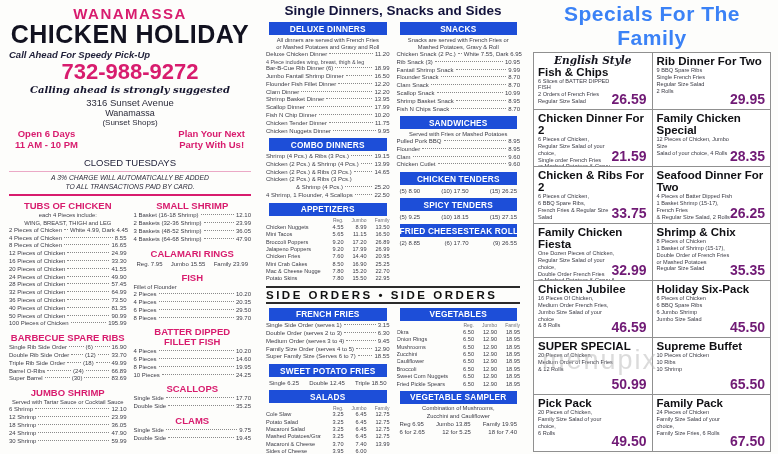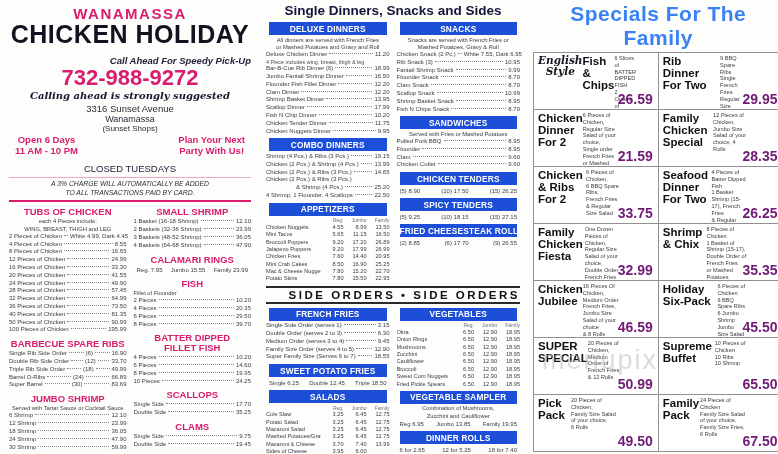--- a/index.html
+++ b/index.html
@@ -4,21 +4,21 @@
 <style>
   *{box-sizing:border-box;margin:0;padding:0}
   body{background:#ffffff}
   .page{width:778px;height:454px;display:flex;background:#fdfdfb;overflow:hidden;
         font-family:"Liberation Sans",sans-serif;color:#3c3c46}
   
   .colL{width:260px;padding:5px 9px 2px;flex:none}
   .lhead{border-bottom:2px solid #d81c6e;padding-bottom:3px}
   .brandTop{color:#d81c6e;font-weight:bold;font-size:15px;text-align:center;letter-spacing:1.5px}
   .brandMain{font-size:25px;font-weight:bold;text-align:center;color:#121220;letter-spacing:.5px;line-height:1.02}
-  .tagline{font-style:italic;font-weight:bold;font-size:9.5px;text-align:right;color:#23233c;margin-top:7px}
+  .tagline{font-style:italic;font-weight:bold;font-size:9.5px;text-align:left;color:#23233c;margin-top:1px}
   .phone{color:#d81c6e;font-size:22px;font-weight:bold;text-align:center;line-height:1.05}
   .script{font-family:"DejaVu Serif",serif;font-style:italic;font-weight:bold;font-size:10px;
           text-align:center;color:#15152e;margin:1px 0 2px}
   .addr1{font-size:9.5px;text-align:center;color:#2c2c3a}
   .addr2{font-size:9px;text-align:center;color:#2c2c3a}
   .addr3{font-size:8px;text-align:center;color:#2c2c3a}
   .openrow{display:flex;justify-content:space-between;color:#d81c6e;font-size:9.5px;
            padding:2px 6px 0;font-weight:bold}
   .openrow div{text-align:center;line-height:1.15}
   .closed{text-align:center;font-size:9.5px;color:#23233c;margin-top:7px}
@@ -40,30 +40,30 @@
   .tl{flex:1;overflow:hidden}
   .tc{width:23px;text-align:right;flex:none}
   .thead{color:#707078;font-size:5px}
   
   .colM{width:266px;padding:3px 6px 2px;flex:none}
   .mtitle{font-size:13.5px;font-weight:bold;color:#14143c;text-align:center;margin-bottom:1px}
   .mcols{display:flex;gap:7px}
   .mcol{flex:1;min-width:0}
   .pill{background:#1d4ed8;color:#fff;font-weight:bold;font-size:8.3px;text-align:center;
         border-radius:0;padding:1.5px 0;margin:3px 3px 1.5px;letter-spacing:.2px;white-space:nowrap;overflow:hidden}
-  .banner{font-weight:bold;font-size:11.5px;letter-spacing:2.5px;text-align:right;color:#111;
+  .banner{font-weight:bold;font-size:11.5px;letter-spacing:2.5px;text-align:left;color:#111;
           border-top:2px solid #2a2a2a;border-bottom:2px solid #2a2a2a;margin:3px 0 1px;padding:1px 0}
   
   .colR{flex:1;padding:2px 7px;position:relative}
   .rtitle{color:#3b82f6;font-size:21px;font-weight:bold;text-align:center;letter-spacing:.5px}
   .sgrid{display:flex;border:1px solid #909090;height:400px;margin-top:2px;background:#fff}
   .sstack{flex:1;display:flex;flex-direction:column;min-width:0}
   .sstack + .sstack{border-left:1px solid #909090}
   .sbox{flex:1 1 0;border-top:1px solid #909090;padding:2px 4px;position:relative;overflow:hidden;
-        display:flex;flex-direction:row}
+        display:flex;flex-direction:column}
   .sbox:first-child{border-top:none}
   .spre{font-family:"DejaVu Serif",serif;font-style:italic;font-weight:bold;font-size:10.5px;
         text-align:center;color:#15151f;line-height:1}
   .stitle{font-weight:bold;font-size:11.5px;text-align:left;line-height:1.05;color:#101014}
   .slines{font-size:5.6px;line-height:1.22;padding-right:32px;color:#3a3a44}
   .sprice{position:absolute;right:5px;bottom:2px;font-weight:bold;font-size:14px;color:#701a75}
   .watermark{position:absolute;left:16px;bottom:78px;font-size:27px;color:#b9b9b9;opacity:.5;
              letter-spacing:2px;pointer-events:none}
 </style>
 </head>
@@ -757,21 +757,20 @@
             <div class="pill">VEGETABLE SAMPLER</div>
             <div class="note">Combination of Mushrooms,</div>
             <div class="note">Zucchini and Cauliflower</div>
             <div class="parts">
               <span>Reg 6.95</span>
               <span>Jumbo 13.85</span>
               <span>Family 19.95</span>
             </div>
           </div>
           <div class="sec">
-            <div class="pill">DINNER ROLLS</div>
             <div class="parts">
               <span>6 for 2.65</span>
               <span>12 for 5.25</span>
               <span>18 for 7.40</span>
             </div>
           </div>
         </div>
     </div>
   </div>
 

